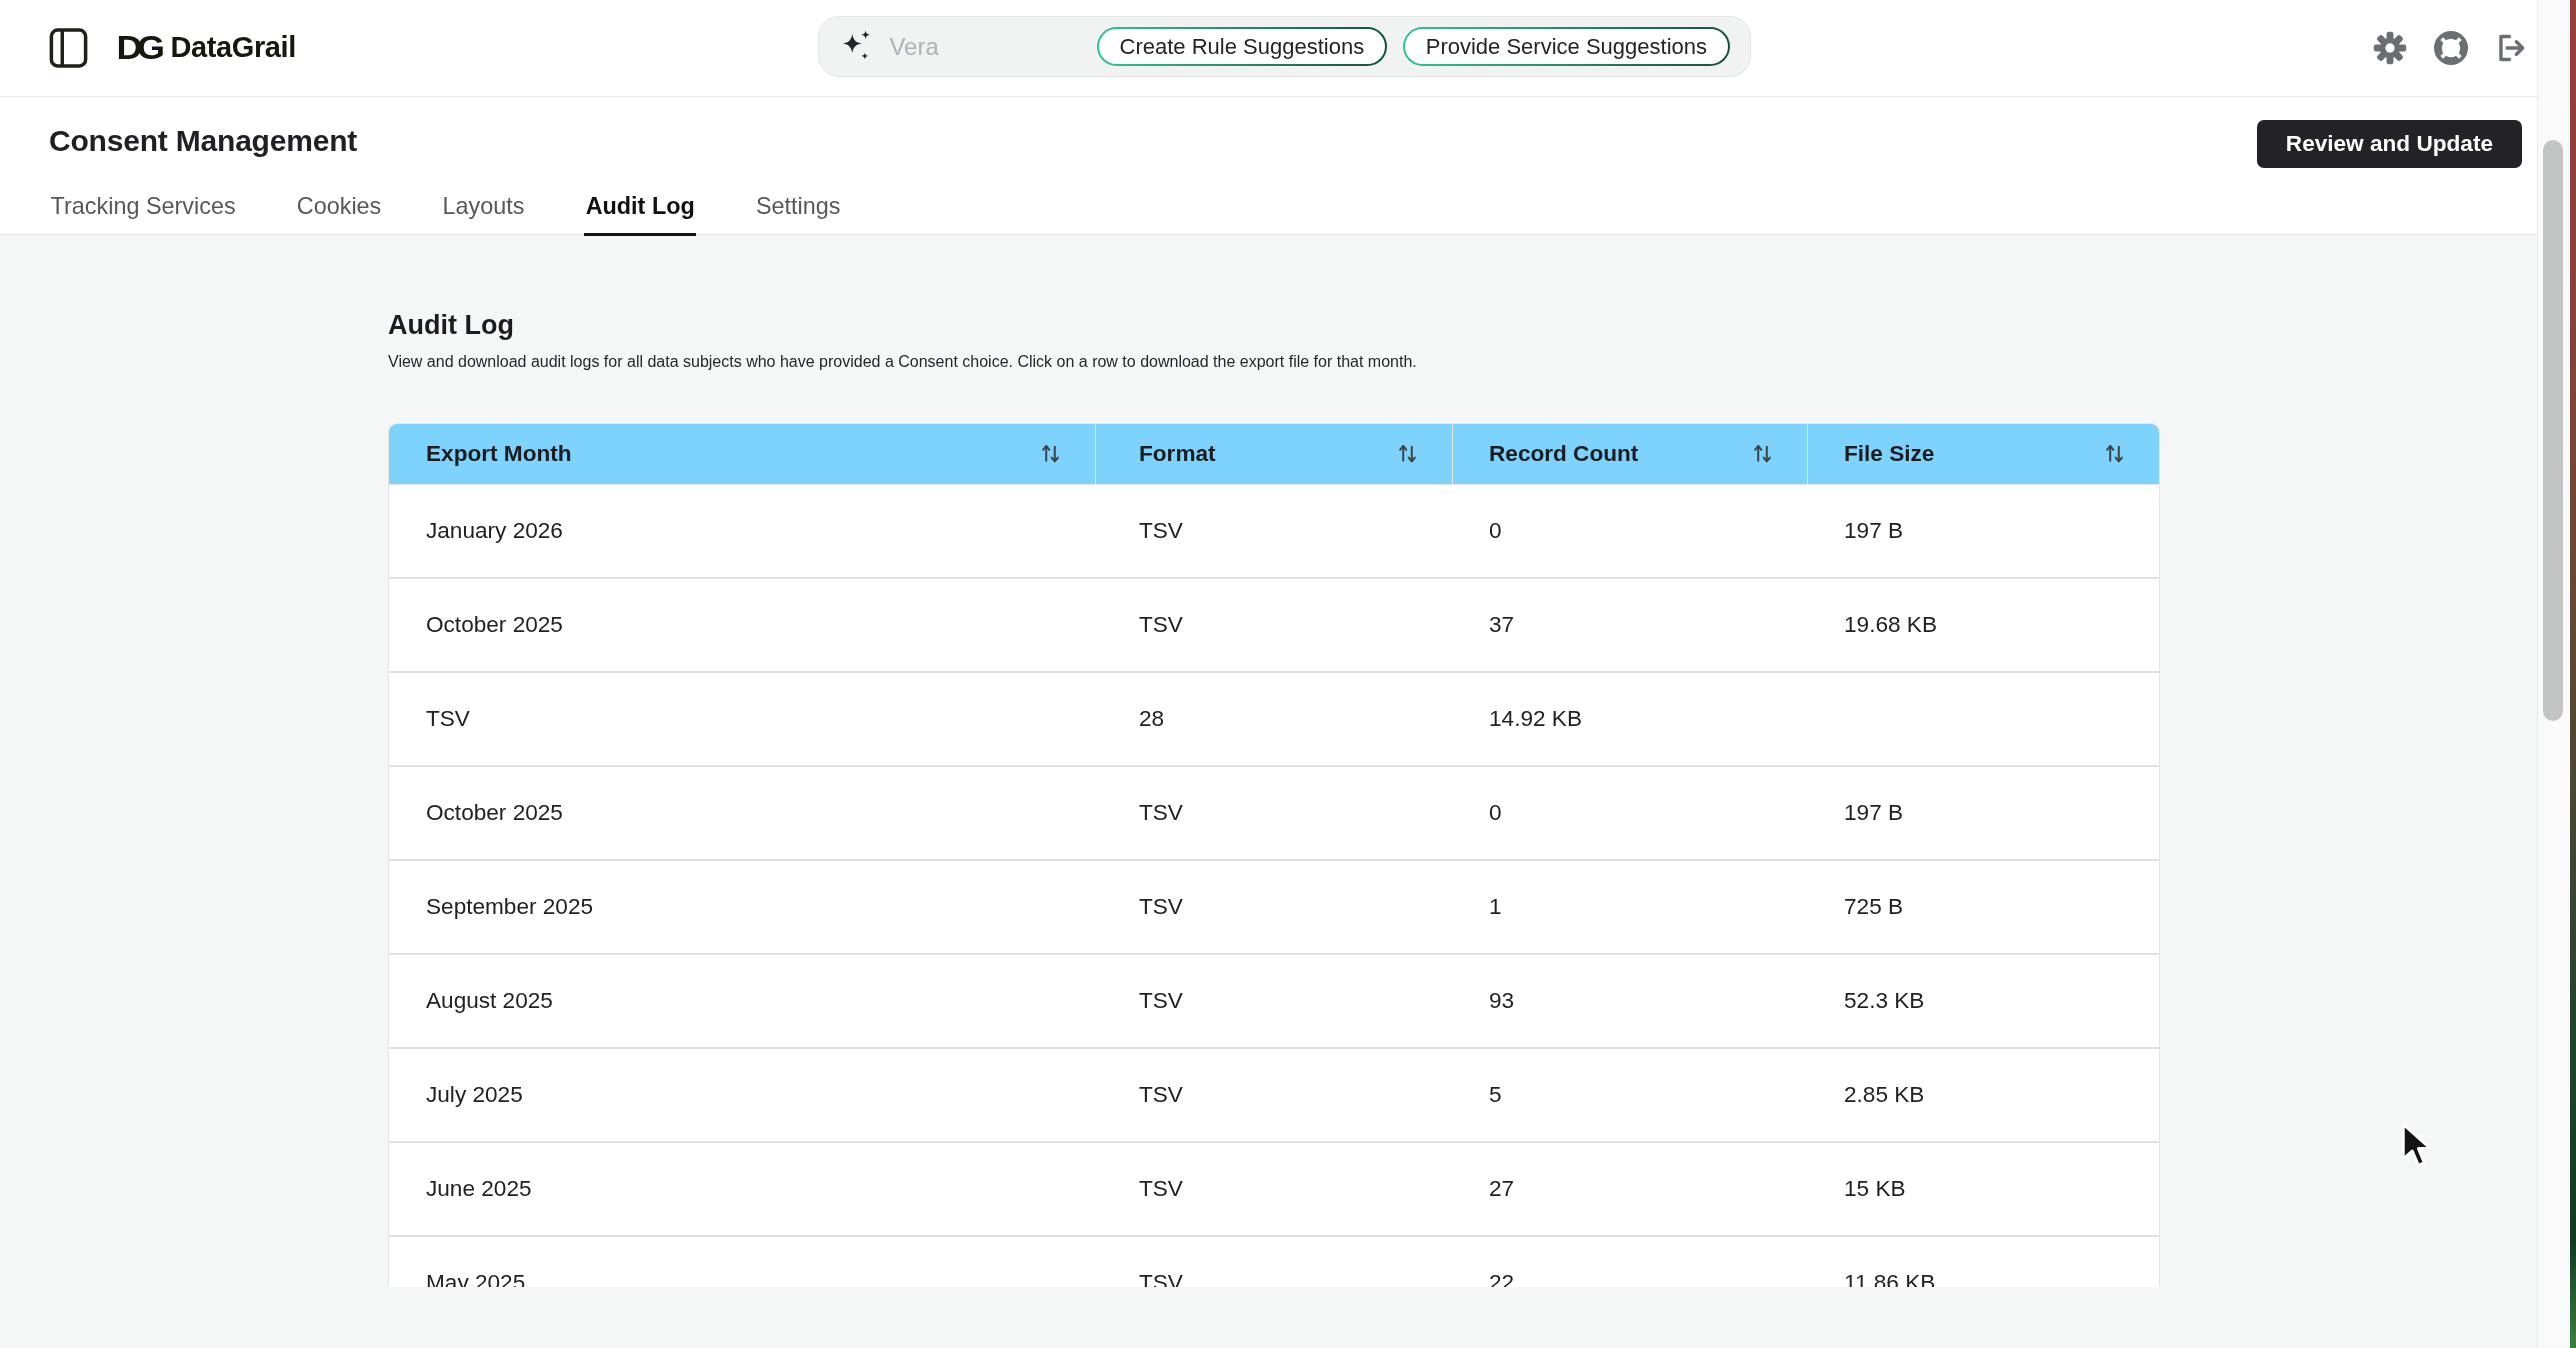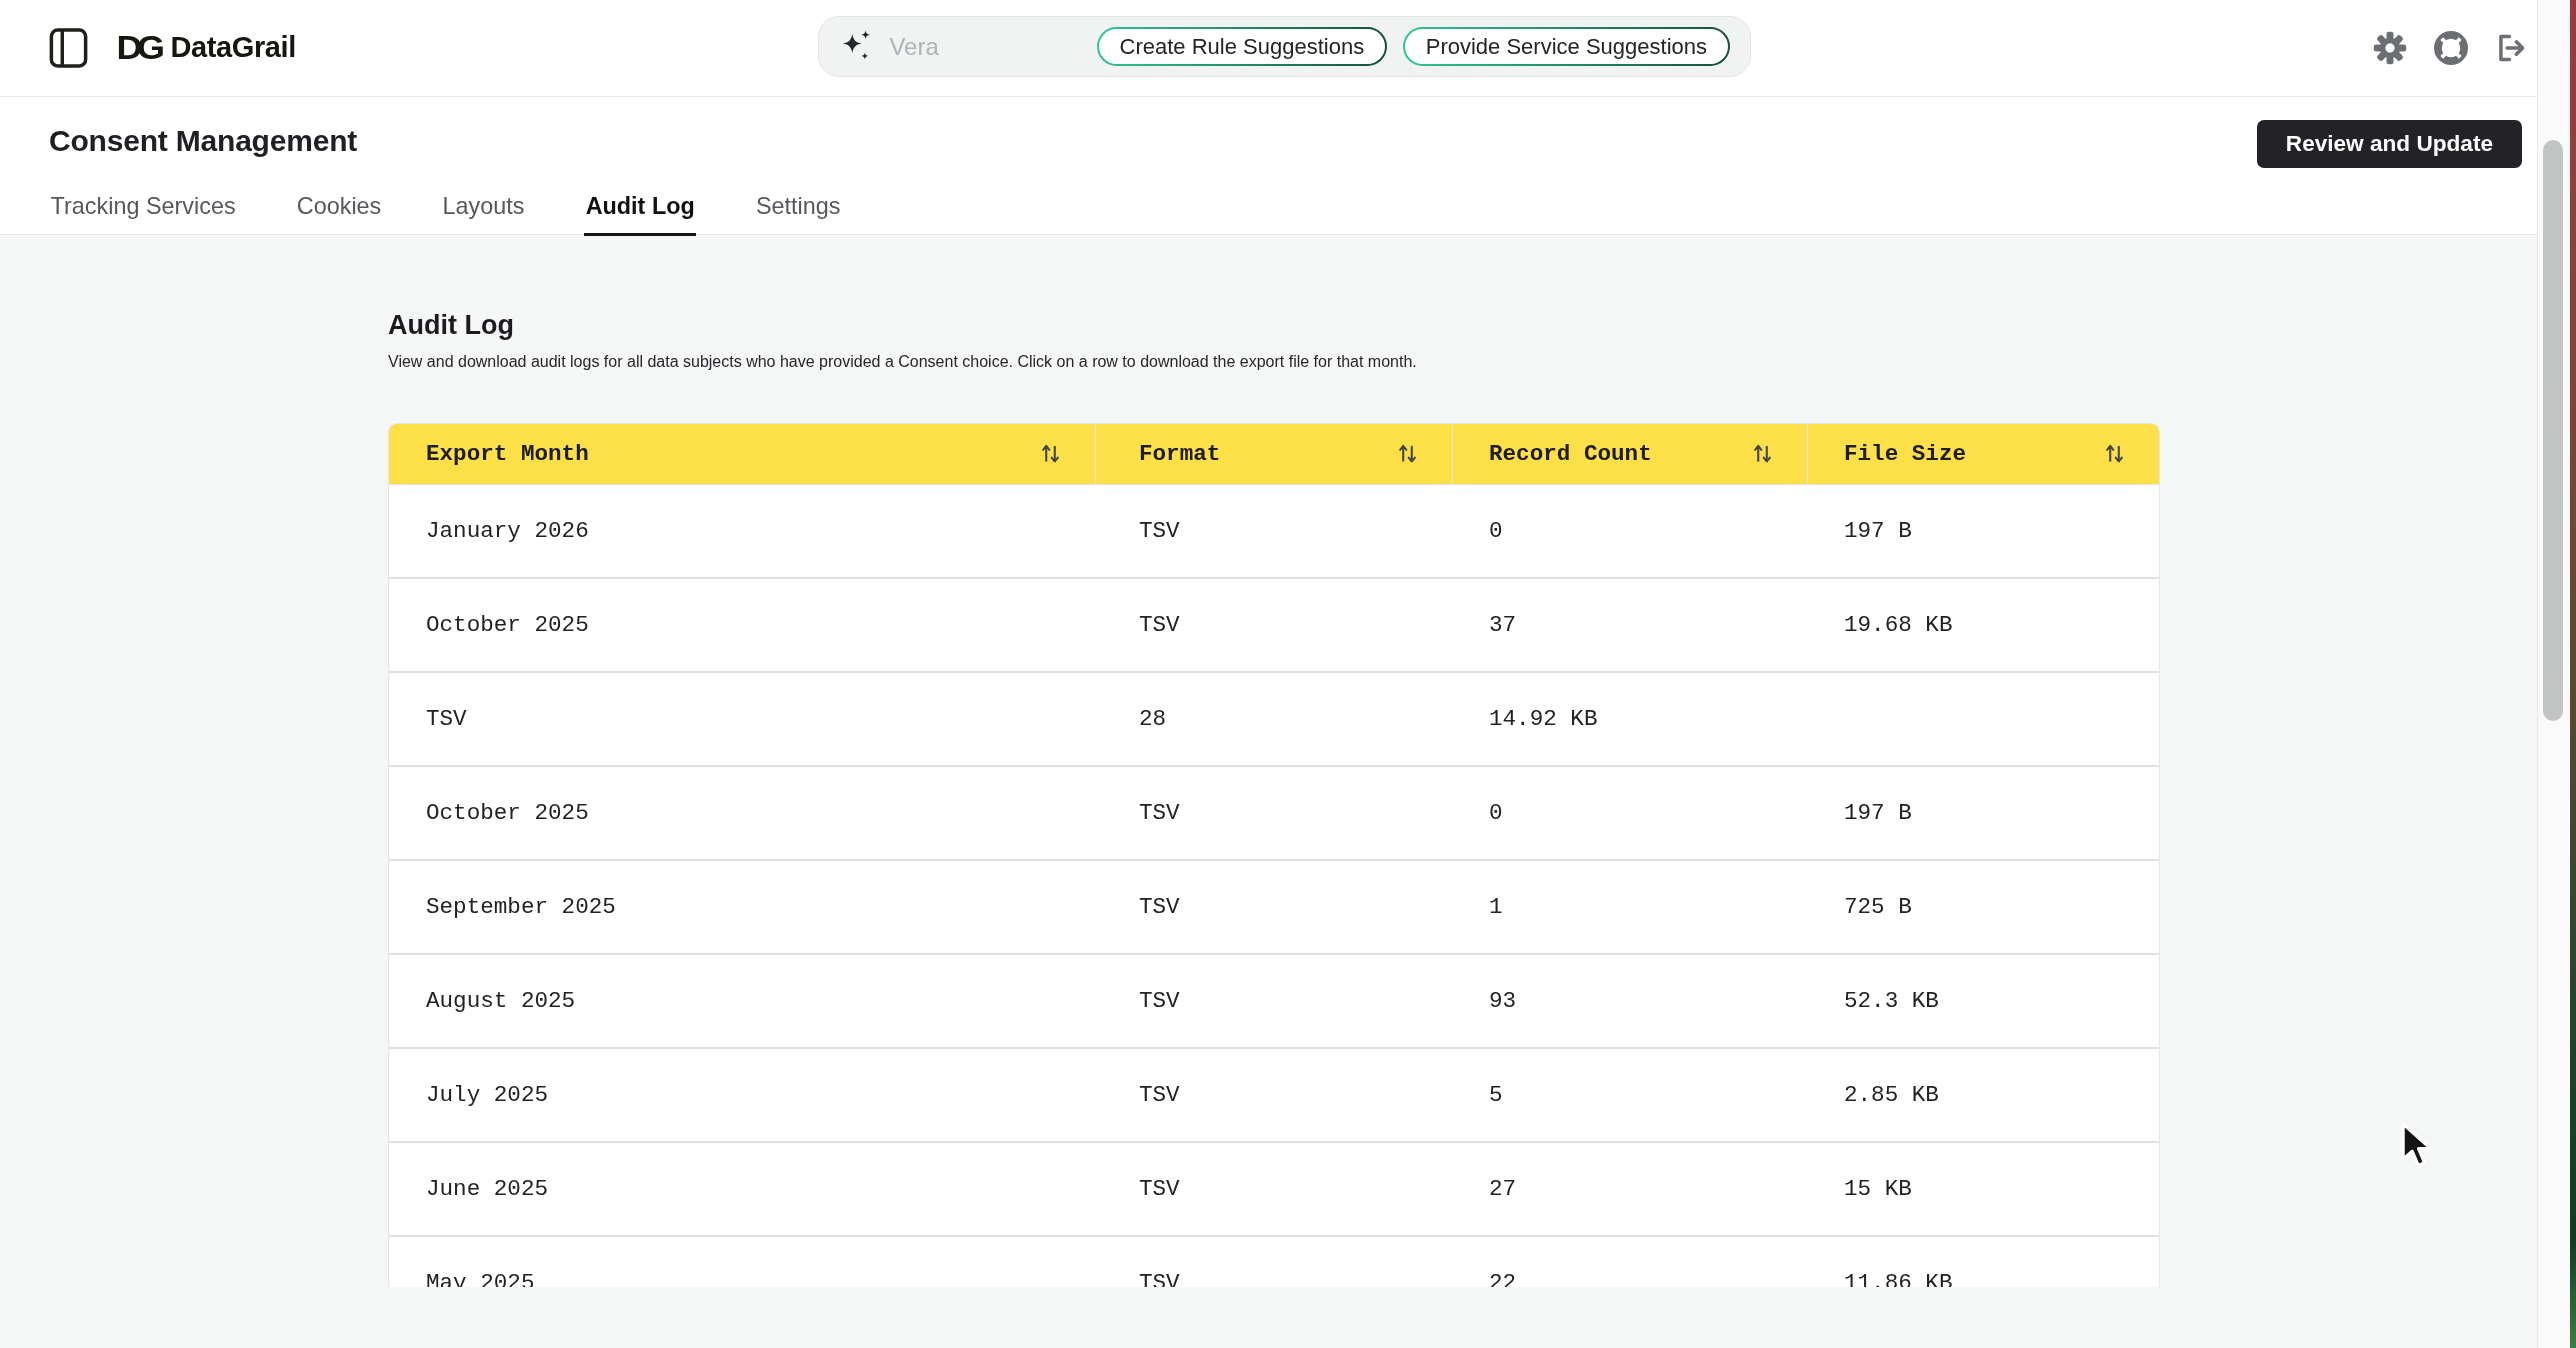--- a/index.html
+++ b/index.html
@@ -73,22 +73,22 @@
   }
   .tab.active { color:#111114; font-weight:700; border-bottom-color:#151518; }
 
   
   .content { position:absolute; left:0; top:236px; width:2576px; height:1112px; background:#f5f6f6; }
   .section-heading { position:absolute; left:388px; top:74px; font-size:27px; font-weight:700; color:#1b1b20; }
   .section-desc { position:absolute; left:388px; top:117px; font-size:16px; color:#26262b; }
 
   .audit-table {
     position:absolute; left:388px; top:187px; width:1772px; height:864px;
-    background:#fde047; border:1.6px solid #e5e6e6; border-bottom:none;
-    border-radius:9.4px 9.4px 0 0; overflow:hidden;font-family:Liberation Mono, monospace;
+    background:#7dd3fc; border:1.6px solid #e5e6e6; border-bottom:none;
+    border-radius:9.4px 9.4px 0 0; overflow:hidden;
   }
   .t-head {
     display:grid; grid-template-columns:707px 357px 355px 1fr; height:61px;
     border-bottom:1.6px solid #e5e6e6;
   }
   .t-head .hcell {
     display:flex; align-items:center; justify-content:space-between;
     font-size:22.6px; font-weight:700; color:#1c1c21;
     border-right:1.6px solid #e5e6e6; padding:0 34px 0 36px;
   }

